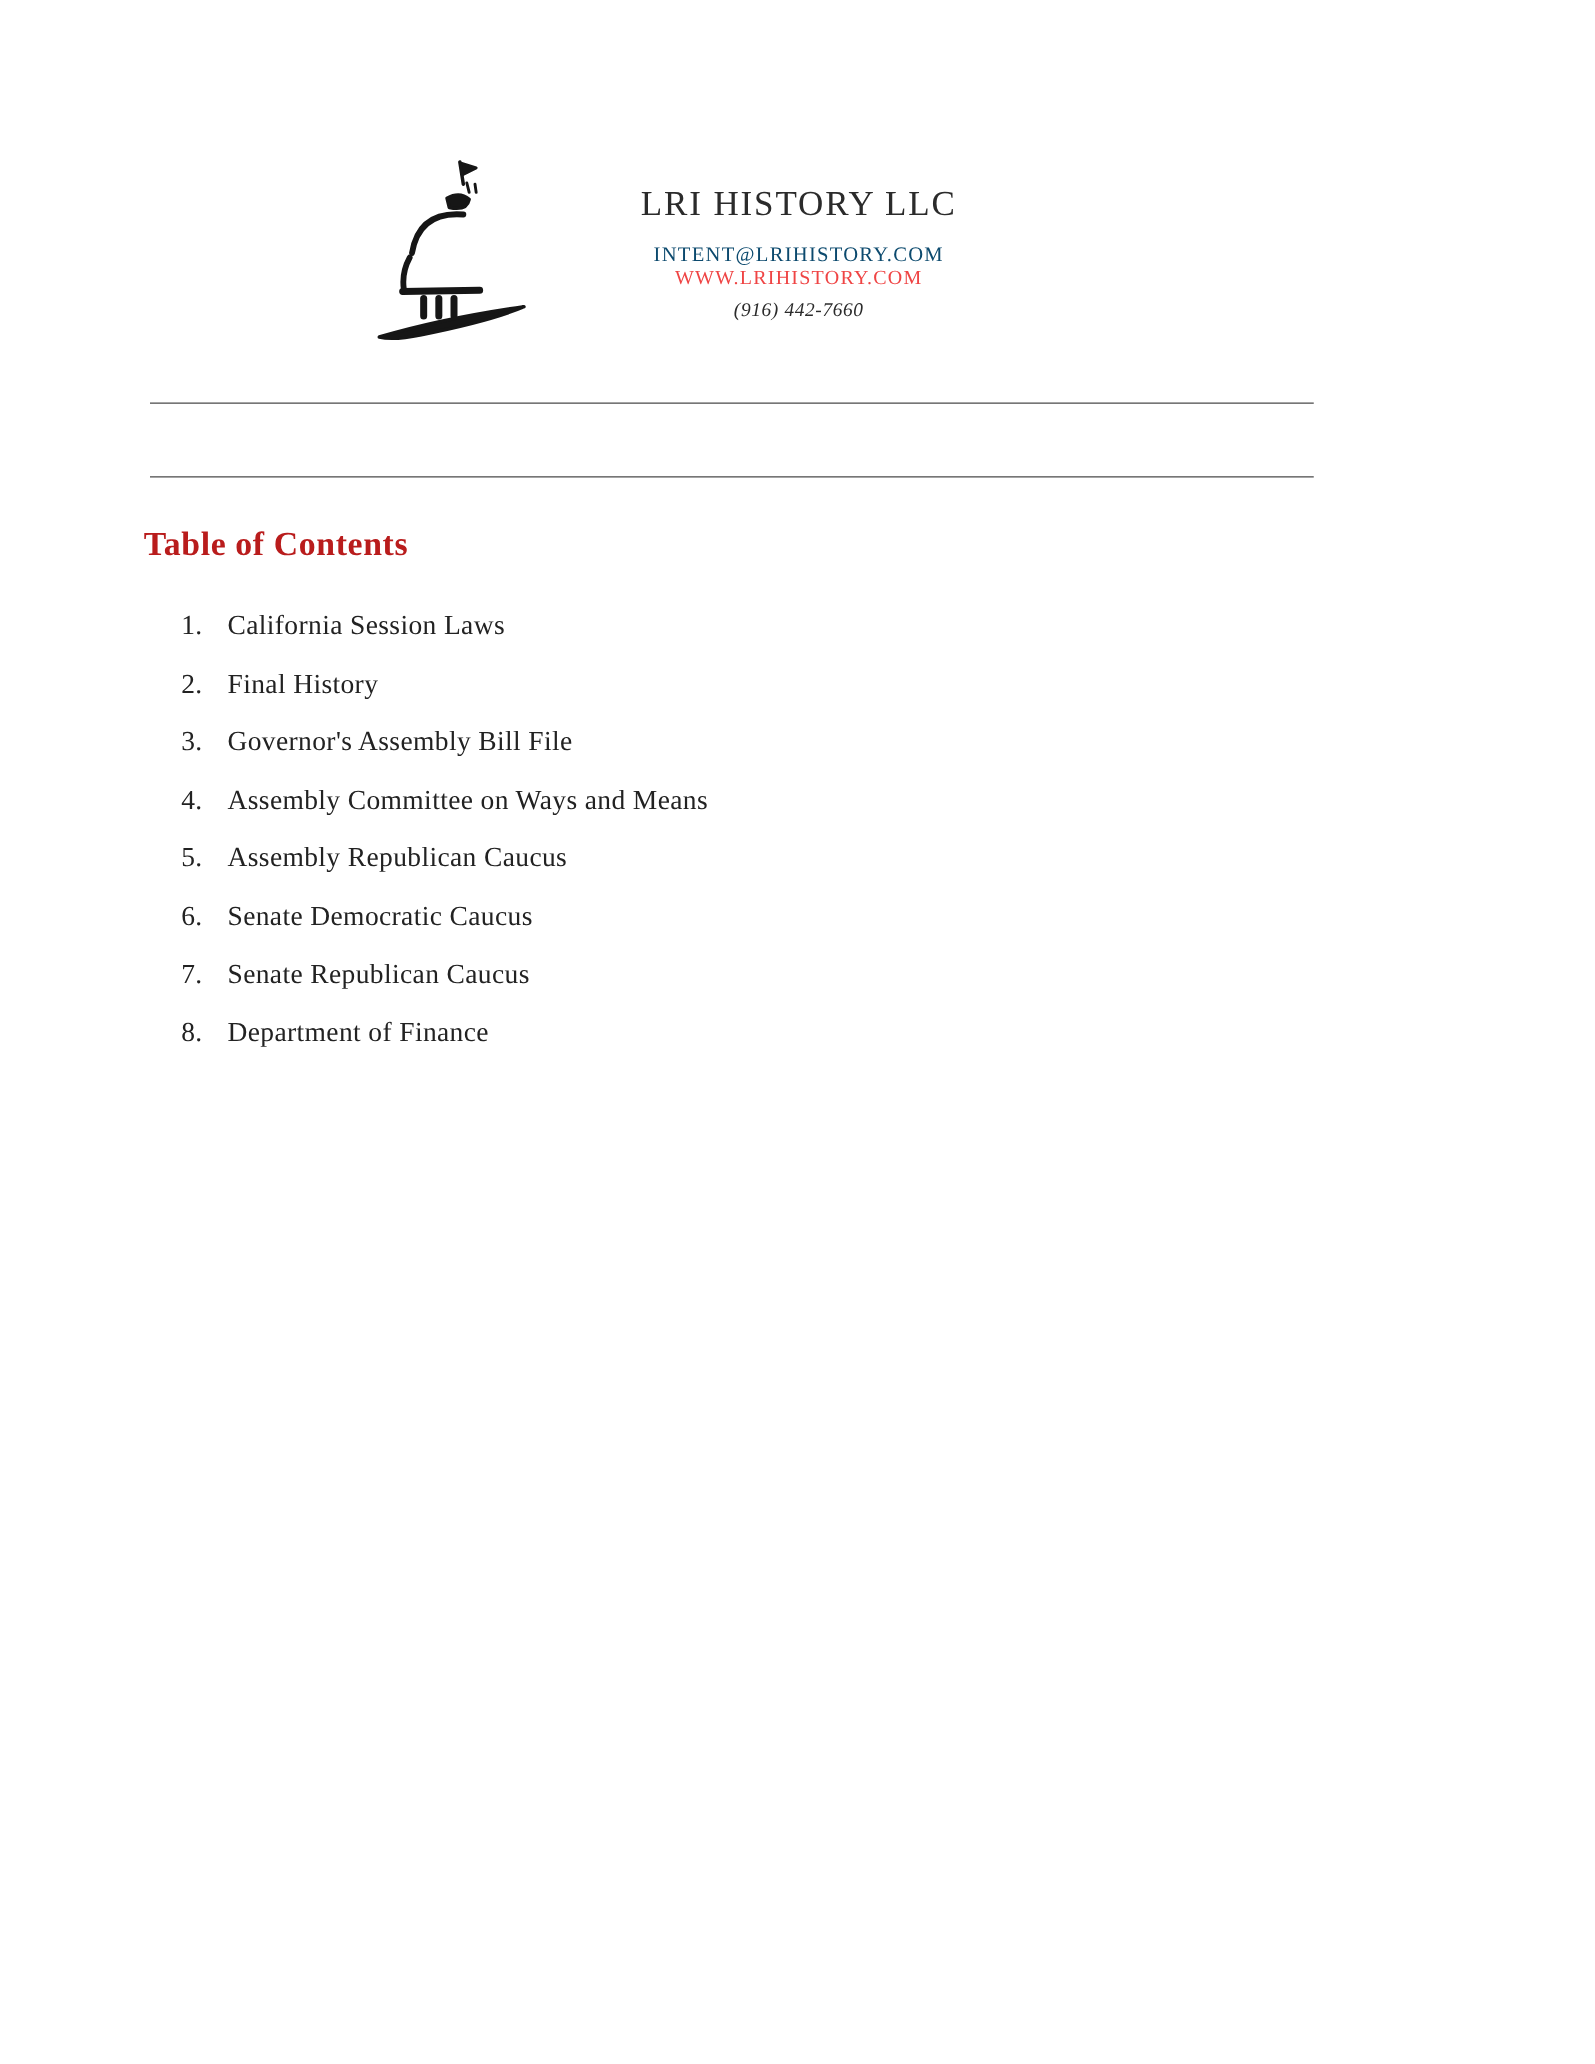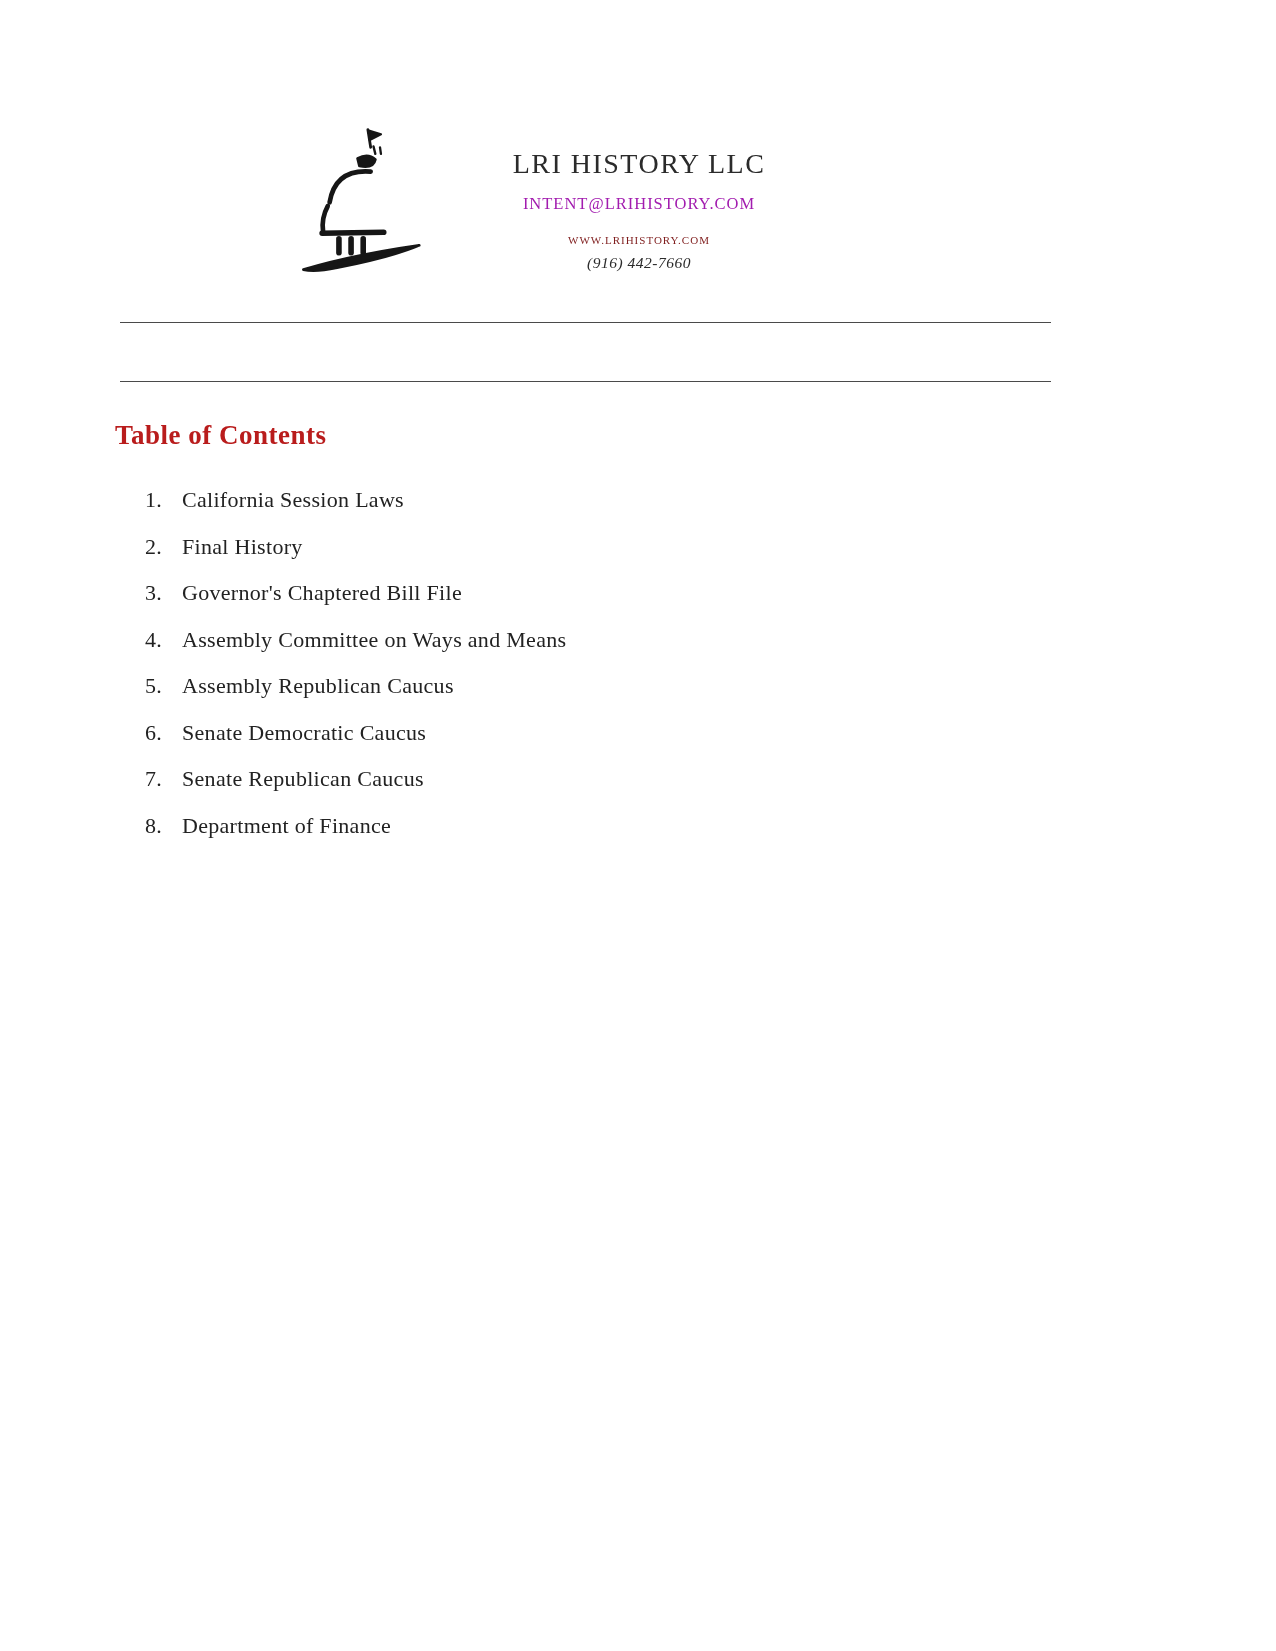--- a/index.html
+++ b/index.html
@@ -29,27 +29,27 @@
   }
   .company-name {
     font-size: 28px;
     letter-spacing: 1.5px;
     color: #2b2b2b;
   }
   .company-email {
     margin-top: 14px;
     font-size: 16.5px;
     letter-spacing: 1px;
-    color: #a21caf;
+    color: #0c4a6e;
   }
   .company-web {
-    margin-top: 20px;
-    font-size: 11px;
+    margin-top: 0;
+    font-size: 16px;
     letter-spacing: 1px;
-    color: #7f1d1d;
+    color: #ef4444;
   }
   .company-phone {
     margin-top: 8px;
     font-size: 15.5px;
     letter-spacing: 0.5px;
     color: #2b2b2b;
     font-style: italic;
   }
 
   .rule {
@@ -154,21 +154,21 @@
     <li class="toc-item">
       <span class="toc-num">1.</span>
       <span class="toc-label">California Session Laws</span>
     </li>
     <li class="toc-item">
       <span class="toc-num">2.</span>
       <span class="toc-label">Final History</span>
     </li>
     <li class="toc-item">
       <span class="toc-num">3.</span>
-      <span class="toc-label">Governor's Chaptered Bill File</span>
+      <span class="toc-label">Governor's Assembly Bill File</span>
     </li>
     <li class="toc-item">
       <span class="toc-num">4.</span>
       <span class="toc-label">Assembly Committee on Ways and Means</span>
     </li>
     <li class="toc-item">
       <span class="toc-num">5.</span>
       <span class="toc-label">Assembly Republican Caucus</span>
     </li>
     <li class="toc-item">

